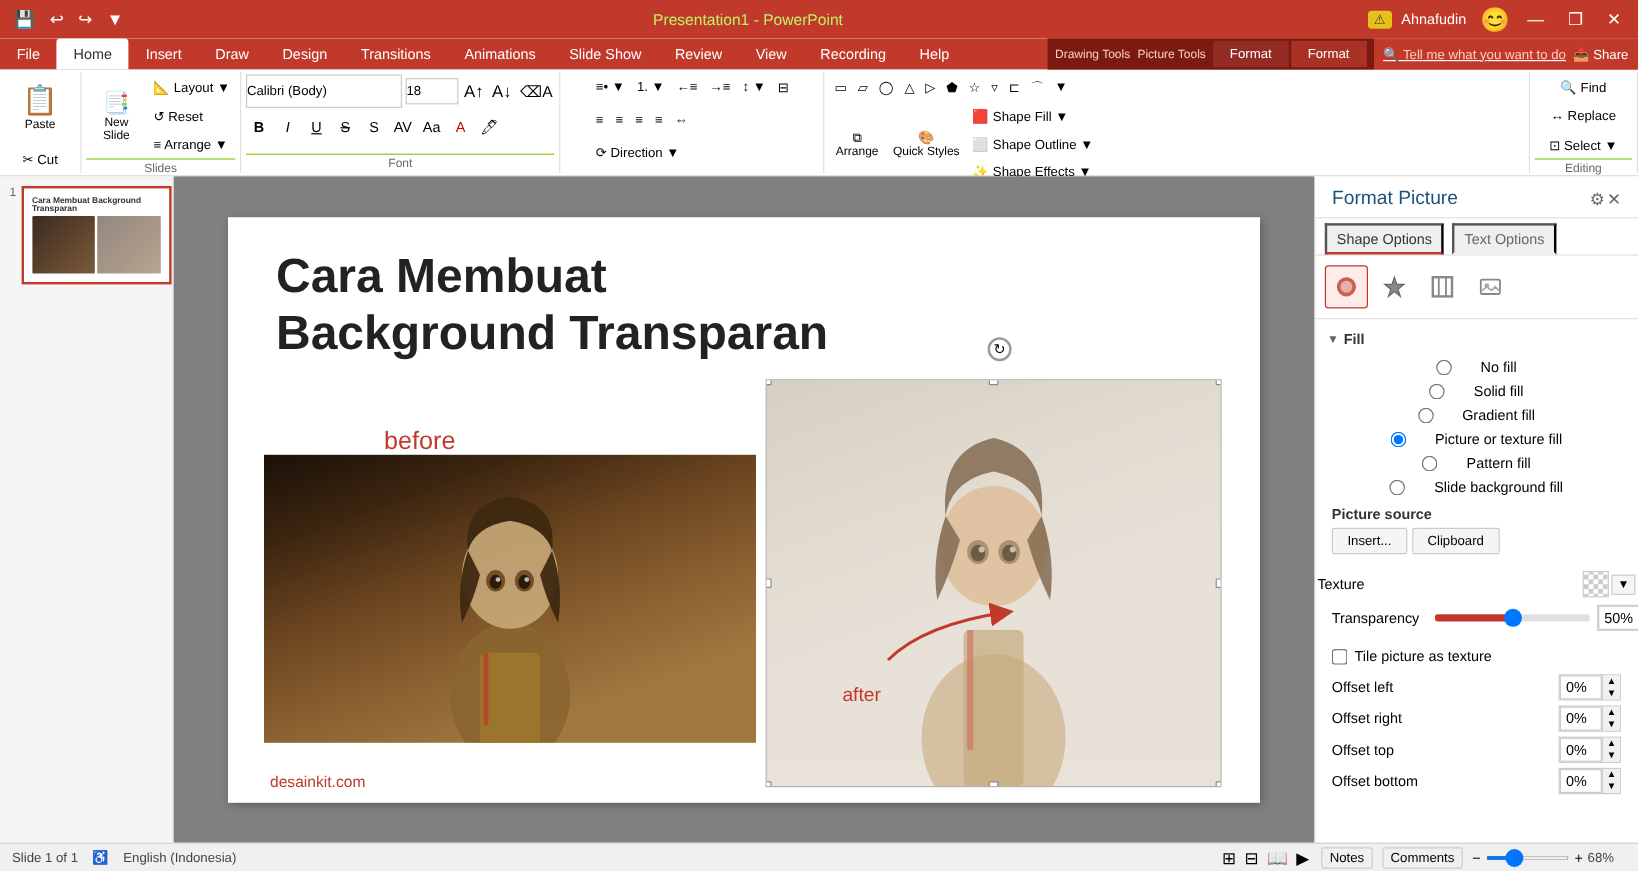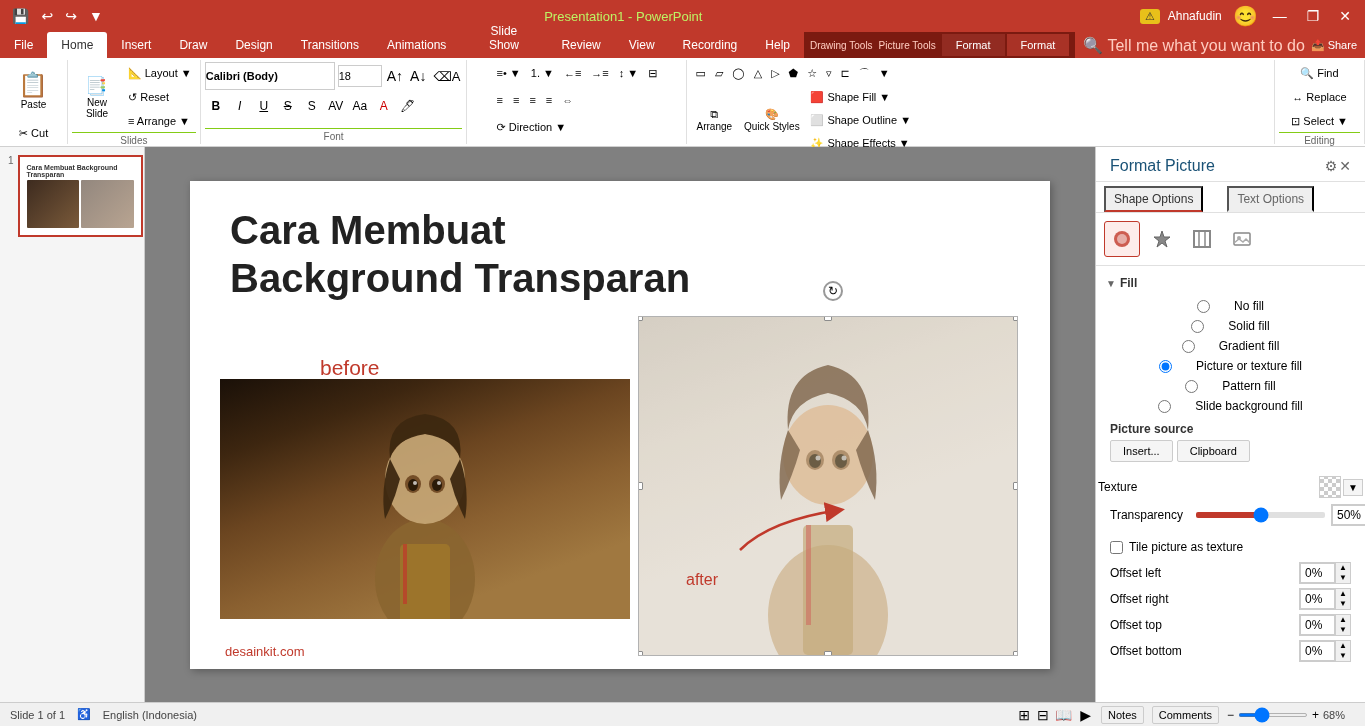--- a/index.html
+++ b/index.html
@@ -40,21 +40,21 @@
     .ribbon-group-label { font-size: 10px; color: #666; margin-top: auto; padding-top: 2px; border-top: 1px solid #84cc16; width: 100%; text-align: center; }
     .ribbon-group-content { display: flex; align-items: center; gap: 2px; flex: 1; }
     .ribbon-btn { background: none; border: none; cursor: pointer; padding: 3px 5px; border-radius: 3px; font-size: 11px; display: flex; flex-direction: column; align-items: center; justify-content: center; min-width: 32px; height: 56px; }
     .ribbon-btn-sm { background: none; border: none; cursor: pointer; padding: 2px 4px; border-radius: 3px; font-size: 11px; display: flex; align-items: center; gap: 2px; height: 22px; }
     .paste-btn { width: 44px; height: 56px; display: flex; flex-direction: column; align-items: center; justify-content: center; cursor: pointer; border: none; background: none; border-radius: 3px; }
     .paste-icon { font-size: 24px; }
     .paste-label { font-size: 10px; }
 
     
     .font-row { display: flex; align-items: center; gap: 3px; }
-    .font-select { width: 130px; height: 28px; font-size: 11px; border: 1px solid #ccc; font-weight: bold; }
+    .font-select { width: 130px; height: 28px; font-size: 11px; border: 1px solid #ccc; }
     .size-select { width: 44px; height: 22px; font-size: 11px; border: 1px solid #ccc; }
 
     
     .format-row { display: flex; align-items: center; gap: 2px; margin-top: 2px; }
     .fmt-btn { width: 22px; height: 22px; border: 1px solid transparent; background: none; cursor: pointer; font-size: 12px; border-radius: 2px; }
 
     
     .main-area { display: flex; height: calc(726px - 32px - 115px - 24px); }
 
     
@@ -70,21 +70,21 @@
     .before-label { position: absolute; top: 185px; left: 140px; color: #c0392b; font-size: 16px; }
     .after-label { position: absolute; bottom: 70px; left: 490px; color: #c0392b; font-size: 16px; }
     .watermark { position: absolute; bottom: 8px; left: 40px; color: #c0392b; font-size: 14px; }
     .img-before { position: absolute; top: 215px; left: 40px; width: 420px; height: 230px; background: linear-gradient(135deg, #3d2b1f 0%, #5a3e2b 30%, #7a5a3a 60%, #a07850 100%); overflow: hidden; }
     .img-after { position: absolute; top: 145px; left: 460px; width: 380px; height: 380px; background: linear-gradient(135deg, #4a3728 0%, #6b4f38 30%, #8a6848 60%, #b08860 100%); overflow: hidden; border: 2px dashed #999; }
     .selection-handle { position: absolute; width: 8px; height: 8px; background: white; border: 1px solid #666; border-radius: 1px; }
 
     
     .format-panel { width: 270px; background: white; border-left: 1px solid #ccc; display: flex; flex-direction: column; overflow: hidden; }
     .format-panel-title { background: white; padding: 10px 14px 6px; font-size: 16px; color: #333; border-bottom: 1px solid #e0e0e0; display: flex; justify-content: space-between; align-items: center; }
-    .format-panel-tabs { display: flex; border-bottom: 1px solid #e0e0e0; padding: 4px 8px 0; gap: 24px; }
+    .format-panel-tabs { display: flex; border-bottom: 1px solid #e0e0e0; padding: 4px 8px 0; gap: 7px; }
     .fp-tab { padding: 4px 8px; font-size: 12px; cursor: pointer; border-bottom: 2px solid transparent; color: #666; }
     .fp-tab.active { border-bottom-color: #c0392b; color: #333; }
     .fp-icon-row { display: flex; gap: 4px; padding: 8px; border-bottom: 1px solid #e0e0e0; }
     .fp-icon-btn { width: 36px; height: 36px; border: 1px solid transparent; background: none; cursor: pointer; border-radius: 3px; font-size: 18px; display: flex; align-items: center; justify-content: center; }
     .fp-icon-btn.active { border-color: #c0392b; background: #fdecea; }
     .format-panel-body { flex: 1; overflow-y: auto; padding: 6px 0; }
     .section-header { display: flex; align-items: center; gap: 4px; padding: 4px 10px; font-size: 12px; font-weight: bold; color: #333; cursor: pointer; }
     .section-arrow { font-size: 10px; color: #666; }
     .radio-group { padding: 2px 14px; }
     .radio-item { display: flex; align-items: center; gap: 24px; padding: 3px 0; font-size: 12px; cursor: pointer; justify-content: center; }
@@ -155,21 +155,21 @@
       <button class="ribbon-tab">Recording</button>
       <button class="ribbon-tab">Help</button>
     </div>
     <div style="display:flex; background:#7b1a10; align-items:center; padding:0 6px; height:26px; gap:2px;">
       <span style="font-size:10px; color:#ffccc0;">Drawing Tools</span>
       <span style="font-size:10px; color:#ffccc0; margin: 0 4px;">Picture Tools</span>
       <button class="ribbon-tab format-tab" style="background:#922b21; font-size:11px; height:22px; line-height:1;">Format</button>
       <button class="ribbon-tab format-tab" style="background:#a93226; font-size:11px; height:22px; line-height:1;">Format</button>
     </div>
     <div style="display:flex; align-items:center; background:#c0392b; padding:0 8px; gap:6px; height:26px;">
-      <span style="font-size:16px; color:white;">🔍 <span style="color:#ffccc0;">Tell me what you want to do</span></span>
+      <span style="font-size:11px; color:white;text-decoration:underline;">🔍 <span style="color:#ffccc0;">Tell me what you want to do</span></span>
       <button style="background:none; border:none; color:white; font-size:11px; cursor:pointer;">📤 Share</button>
     </div>
   </div>
 
   <div class="ribbon-content" style="height:88px; padding:2px 0;">
 
     <div class="ribbon-group" style="width:68px;">
       <div class="ribbon-group-content" style="flex-direction:column; align-items:center;">
         <button class="paste-btn">
           <span class="paste-icon">📋</span>
@@ -382,21 +382,21 @@
         <div class="selection-handle" style="top:-4px; right:-4px;"></div>
         <div class="selection-handle" style="top:50%; left:-4px; transform:translateY(-50%);"></div>
         <div class="selection-handle" style="top:50%; right:-4px; transform:translateY(-50%);"></div>
         <div class="selection-handle" style="bottom:-4px; left:-4px;"></div>
         <div class="selection-handle" style="bottom:-4px; left:50%; transform:translateX(-50%);"></div>
         <div class="selection-handle" style="bottom:-4px; right:-4px;"></div>
       </div>
 
       <div style="position:absolute; top:100px; left:633px; width:20px; height:20px; border:2px solid #999; border-radius:50%; background:white; cursor:pointer; display:flex; align-items:center; justify-content:center; font-size:12px;">↻</div>
 
-      <div class="after-label" style="position:absolute; bottom:80px; left:496px; color:#c0392b; font-size:16px;">after</div>
+      <div class="after-label" style="position:absolute; bottom:80px; left:512px; color:#c0392b; font-size:16px;">after</div>
 
       <div class="watermark" style="position:absolute; bottom:10px; left:35px; color:#c0392b; font-size:13px;">desainkit.com</div>
 
     </div>
   </div>
 
   <div class="format-panel">
 
     <div class="format-panel-title">
       <span style="color:#1a5276; font-size:16px; font-weight:normal;">Format Picture</span>

